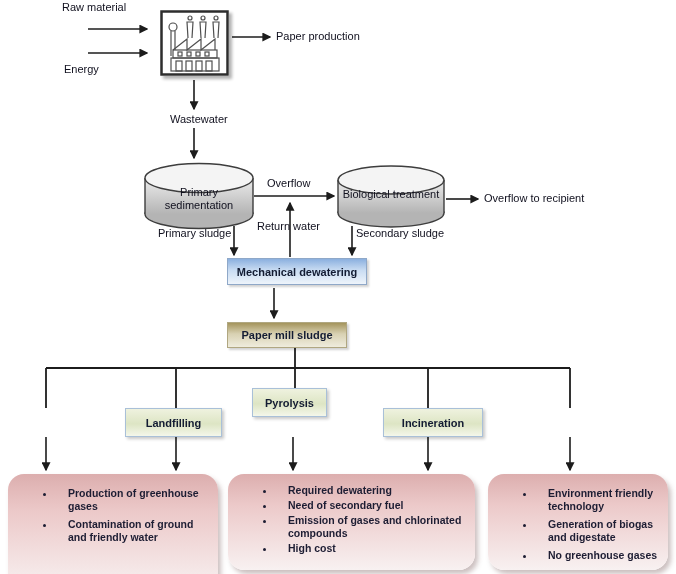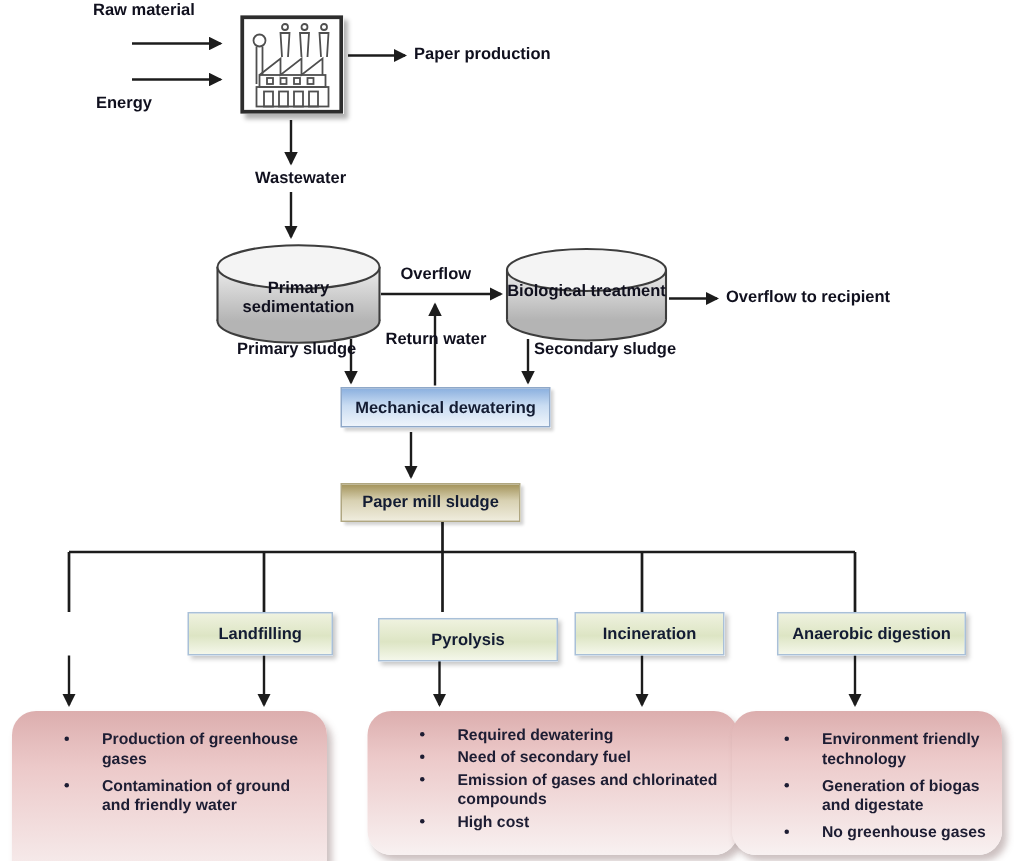--- a/index.html
+++ b/index.html
@@ -8,23 +8,23 @@
          font-family:"Liberation Sans",sans-serif;overflow:hidden}
   .wires{position:absolute;left:0;top:0;z-index:1}
   .wire{stroke:var(--line,#1c1c1c);stroke-width:1.6;fill:none}
   .tree{stroke-width:1.8}
   .cyl-rect{fill:url(#cylGrad)}
   .cyl-bottom{fill:var(--cylinder-dark,#b4b4b4);stroke:var(--cylinder-stroke,#3d3d3d);stroke-width:1.4}
   .cyl-side{stroke:var(--cylinder-stroke,#3d3d3d);stroke-width:1.4}
   .cyl-top{fill:var(--cylinder-top,#f4f4f4);stroke:var(--cylinder-stroke,#3d3d3d);stroke-width:1.4}
   .cyl-stop-1{stop-color:var(--cylinder-light,#ececec)}
   .cyl-stop-2{stop-color:var(--cylinder-dark,#b4b4b4)}
-  .lbl{position:absolute;z-index:3;font-size:11px;font-weight:700;
+  .lbl{position:absolute;z-index:3;font-size:11px;font-weight:400;
        color:var(--label-text,#10101e);white-space:nowrap;line-height:13px}
-  .node-label{position:absolute;z-index:3;font-size:11px;font-weight:700;
+  .node-label{position:absolute;z-index:3;font-size:11px;font-weight:400;
        color:var(--label-text,#10101e);text-align:center;line-height:13px}
   .box{position:absolute;z-index:2;display:flex;align-items:center;justify-content:center;
        font-size:11px;font-weight:700;color:#131c33;text-align:right}
   .dewatering{background:linear-gradient(180deg,var(--dewatering-top,#8bb0df) 0%,#c9dcf2 45%,var(--dewatering-bottom,#eef4fb) 100%);
        border:1px solid #8fa8c8;box-shadow:2px 2px 2px rgba(0,0,0,.18)}
   .sludge{background:linear-gradient(180deg,var(--sludge-top,#a4945c) 0%,#d8d1b2 45%,var(--sludge-bottom,#efecdd) 100%);
        border:1px solid #b0a781;box-shadow:2px 2px 2px rgba(0,0,0,.18)}
   .option{background:linear-gradient(180deg,var(--option-top,#eff2df) 0%,var(--option-mid,#dde5c4) 55%,var(--option-bottom,#f4f7ea) 100%);
        border:1px solid var(--option-border,#a9c0d8);box-shadow:2px 2px 3px rgba(0,0,0,.22)}
   .outcome{position:absolute;z-index:2;border-radius:16px;
@@ -134,31 +134,30 @@
   <div class="lbl" style="left:356px;top:227px">Secondary sludge</div>
   <div class="lbl" style="left:257px;top:220px">Return water</div>
 
   <div class="node-label" style="left:145px;top:186px;width:108px">Primary sedimentation</div>
   <div class="node-label" style="left:338px;top:188px;width:106px">Biological treatment</div>
 
   <div class="box dewatering" style="left:227px;top:258px;width:140px;height:27px">Mechanical dewatering</div>
   <div class="box sludge" style="left:227px;top:322px;width:120px;height:26px">Paper mill sludge</div>
 
   <div class="box option" style="left:125px;top:408px;width:97px;height:29px">Landfilling</div>
-  <div class="box option" style="left:252px;top:412px;width:120px;height:29px">Pyrolysis</div>
+  <div class="box option" style="left:252px;top:388px;width:75px;height:29px">Pyrolysis</div>
   <div class="box option" style="left:383px;top:408px;width:100px;height:29px">Incineration</div>
-  <div class="box option" style="left:518px;top:408px;width:126px;height:29px">Anaerobic digestion</div>
 
   <div class="outcome" style="left:8px;top:474px;width:210px;height:116px">
     <ul>
         <li>Production of greenhouse gases</li>
         <li>Contamination of ground and friendly water</li>
       </ul>
   </div>
-  <div class="outcome" style="left:245px;top:474px;width:247px;height:96px">
+  <div class="outcome" style="left:228px;top:474px;width:247px;height:96px">
     <ul class="tight">
         <li>Required dewatering</li>
         <li>Need of secondary fuel</li>
         <li>Emission of gases and chlorinated compounds</li>
         <li>High cost</li>
       </ul>
   </div>
   <div class="outcome" style="left:488px;top:474px;width:180px;height:96px">
     <ul>
         <li>Environment friendly technology</li>

